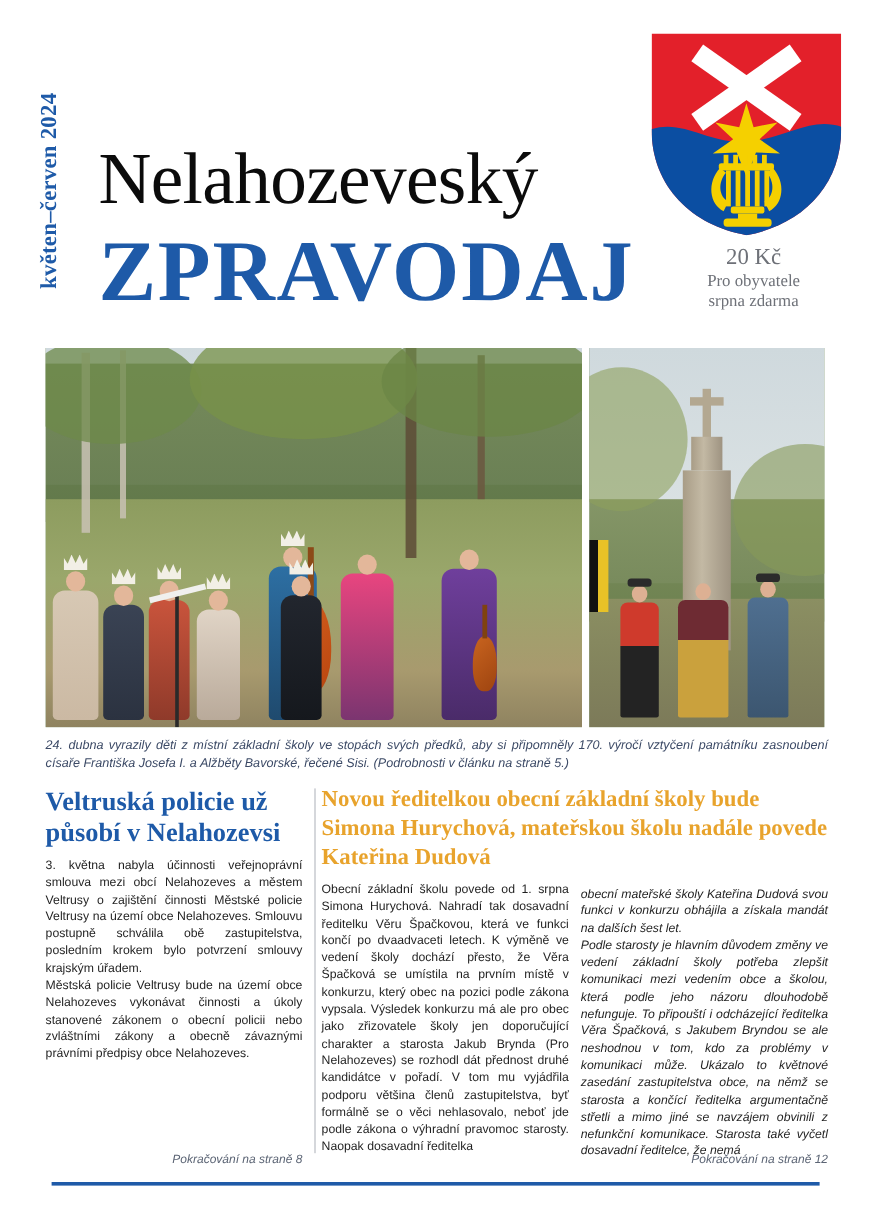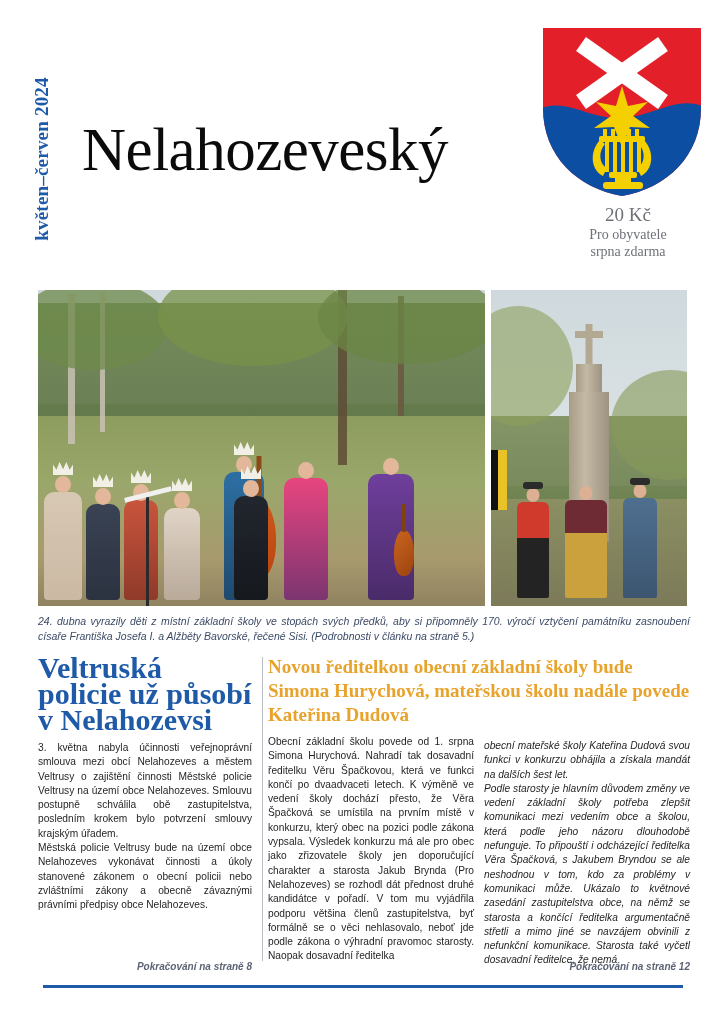--- a/index.html
+++ b/index.html
@@ -273,21 +273,21 @@
   .col-right {
     position: absolute;
     left: 446px; top: 0;
     width: 206px;
     font-style: italic;
   }
 
   .headline-blue {
     font-family: "Liberation Serif", serif;
     font-weight: 700;
-    font-size: 30px;
+    font-size: 22px;
     line-height: 26px;
     color: #1e5aa8;
     margin: 0 0 8px 0;
   }
   .headline-orange {
     font-family: "Liberation Serif", serif;
     font-weight: 700;
     font-size: 19px;
     line-height: 24px;
     color: #e8a32c;
@@ -305,21 +305,20 @@
   }
   .body-text p { margin: 0; }
 
   .cont-note {
     font-family: "Liberation Sans", sans-serif;
     font-style: italic;
     font-size: 10px;
     color: #5b6474;
     text-align: right;
     margin-top: 6px;
-    font-weight: bold;
   }
   .cont-left  { position: absolute; left: 0;   top: 300px; width: 214px; }
   .cont-right { position: absolute; left: 446px; top: 300px; width: 206px; }
 
   .bottom-rule {
     position: absolute;
     left: 43px;
     top: 985px;
     width: 640px;
     height: 3px;
@@ -328,20 +327,21 @@
 </style>
 </head>
 <body>
 
 <div class="masthead">
 
   <div class="issue-date">květen–červen 2024</div>
 
   <div class="title-block">
     <div class="title-main">Nelahozeveský</div>
+    <div class="title-sub">ZPRAVODAJ</div>
   </div>
 
   <div class="price-block">
     <div class="price-line">20 Kč</div>
     <div class="price-small">Pro obyvatele</div>
     <div class="price-small">srpna zdarma</div>
   </div>
 
   <div class="coat-of-arms">
     <svg viewBox="0 0 170 176" xmlns="http://www.w3.org/2000/svg">

